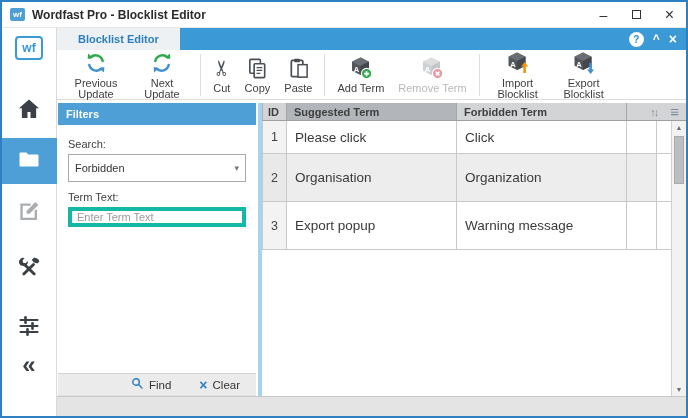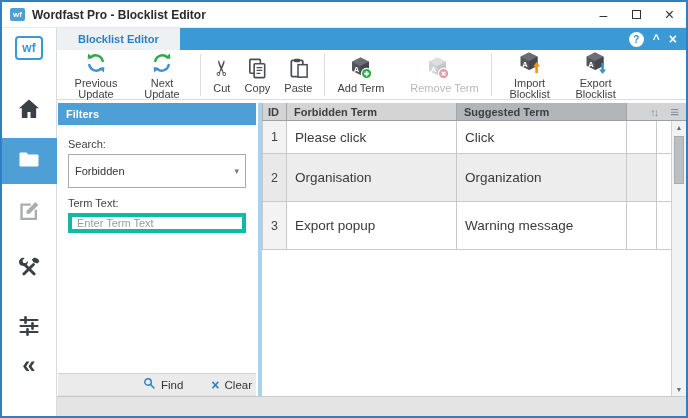--- a/index.html
+++ b/index.html
@@ -79,51 +79,51 @@
   .titem{
     display:flex; flex-direction:column; align-items:center;
     padding:2px 7px 0; cursor:pointer;
   }
   .ticon{ height:24px; display:flex; align-items:center; }
   .tlabel{
     font-size:11px; line-height:11.5px; color:#3f3f3f;
     text-align:center; margin-top:3px; max-width:52px;
   }
   .tlabel.nowrap{ white-space:nowrap; max-width:none; }
-  .titem.disabled .tlabel{ color:#b9b9b9;margin-left:12px; }
+  .titem.disabled .tlabel{ color:#b9b9b9; }
   .tsep{ width:1px; height:42px; background:#dddddd; margin:0 5px; flex:none; }
   .cut-glyph{ font-size:21px; color:#4a4f54; transform:rotate(-90deg); display:block; }
   
   .content{ flex:1; display:flex; min-height:0; background:#fff; padding-top:3px; }
   .filters{
     width:198px; flex:none; margin-left:1px;
     display:flex; flex-direction:column; background:#fff;
     border-bottom:1px solid #e2e2e2;
   }
   .filters-header{
     height:22px; flex:none; background:#4d9fd6; color:#fff;
     font-size:11px; font-weight:bold; line-height:22px; padding-left:8px;
   }
   .filters-body{ flex:1; padding:4px 10px; }
   .f-label{ display:block; font-size:11px; color:#3f3f3f; margin:9px 0 4px; }
   .f-select{
-    height:34px; border:1px solid #aaaaaa; background:#fff;
+    height:28px; border:1px solid #aaaaaa; background:#fff;
     display:flex; align-items:center; justify-content:space-between;
     padding:0 6px; font-size:11px; color:#333; cursor:pointer;
   }
   .f-select .arr{ font-size:9px; color:#777; }
   .f-input{
     width:100%; height:20px; border:4px solid #14b8a6;
     font-size:11px; padding:0 5px; font-family:inherit; color:#333;
   }
   .f-input::placeholder{ color:#9b9b9b; }
   .filters-footer{
     height:22px; flex:none; background:#ebebeb; border-top:1px solid #d2d2d2;
     display:flex; align-items:center; justify-content:flex-end;
-    gap:28px; padding-right:4px;
+    gap:28px; padding-right:16px;
   }
   .footer-btn{ display:flex; align-items:center; gap:5px; font-size:11.5px; color:#333; cursor:pointer; }
   .clear-x{ color:#2e7fc1; font-size:14px; font-weight:bold; line-height:12px; }
   .divider{ width:4px; flex:none; background:#a9d2ee; margin-left:2px; }
   
   .table-panel{ flex:1; display:flex; flex-direction:column; min-width:0; }
   .thead{ height:18px; flex:none; display:flex; border-left:1px solid #b2b2b2; border-bottom:1px solid #9f9f9f; }
   .th{
     background:#d3d4d6; border-right:1px solid #a5a5a5;
     font-size:11px; font-weight:bold; color:#3e3e3e;
@@ -387,22 +387,22 @@
               <span>Clear</span>
             </span>
           </div>
         </div>
 
         <div class="divider"></div>
 
         <div class="table-panel">
           <div class="thead">
             <div class="th th-id">ID</div>
+            <div class="th th-sugg">Suggested Term</div>
             <div class="th th-forb">Forbidden Term</div>
-            <div class="th th-sugg">Suggested Term</div>
             <div class="th th-rest">
               <span class="sort-glyph">↑↓</span>
               <span class="menu-glyph">≡</span>
             </div>
           </div>
           <div class="tbody">
             <div class="rows">
               <div class="trow r1">
                 <div class="c c-id">1</div>
                 <div class="c c-forb">Please click</div>

